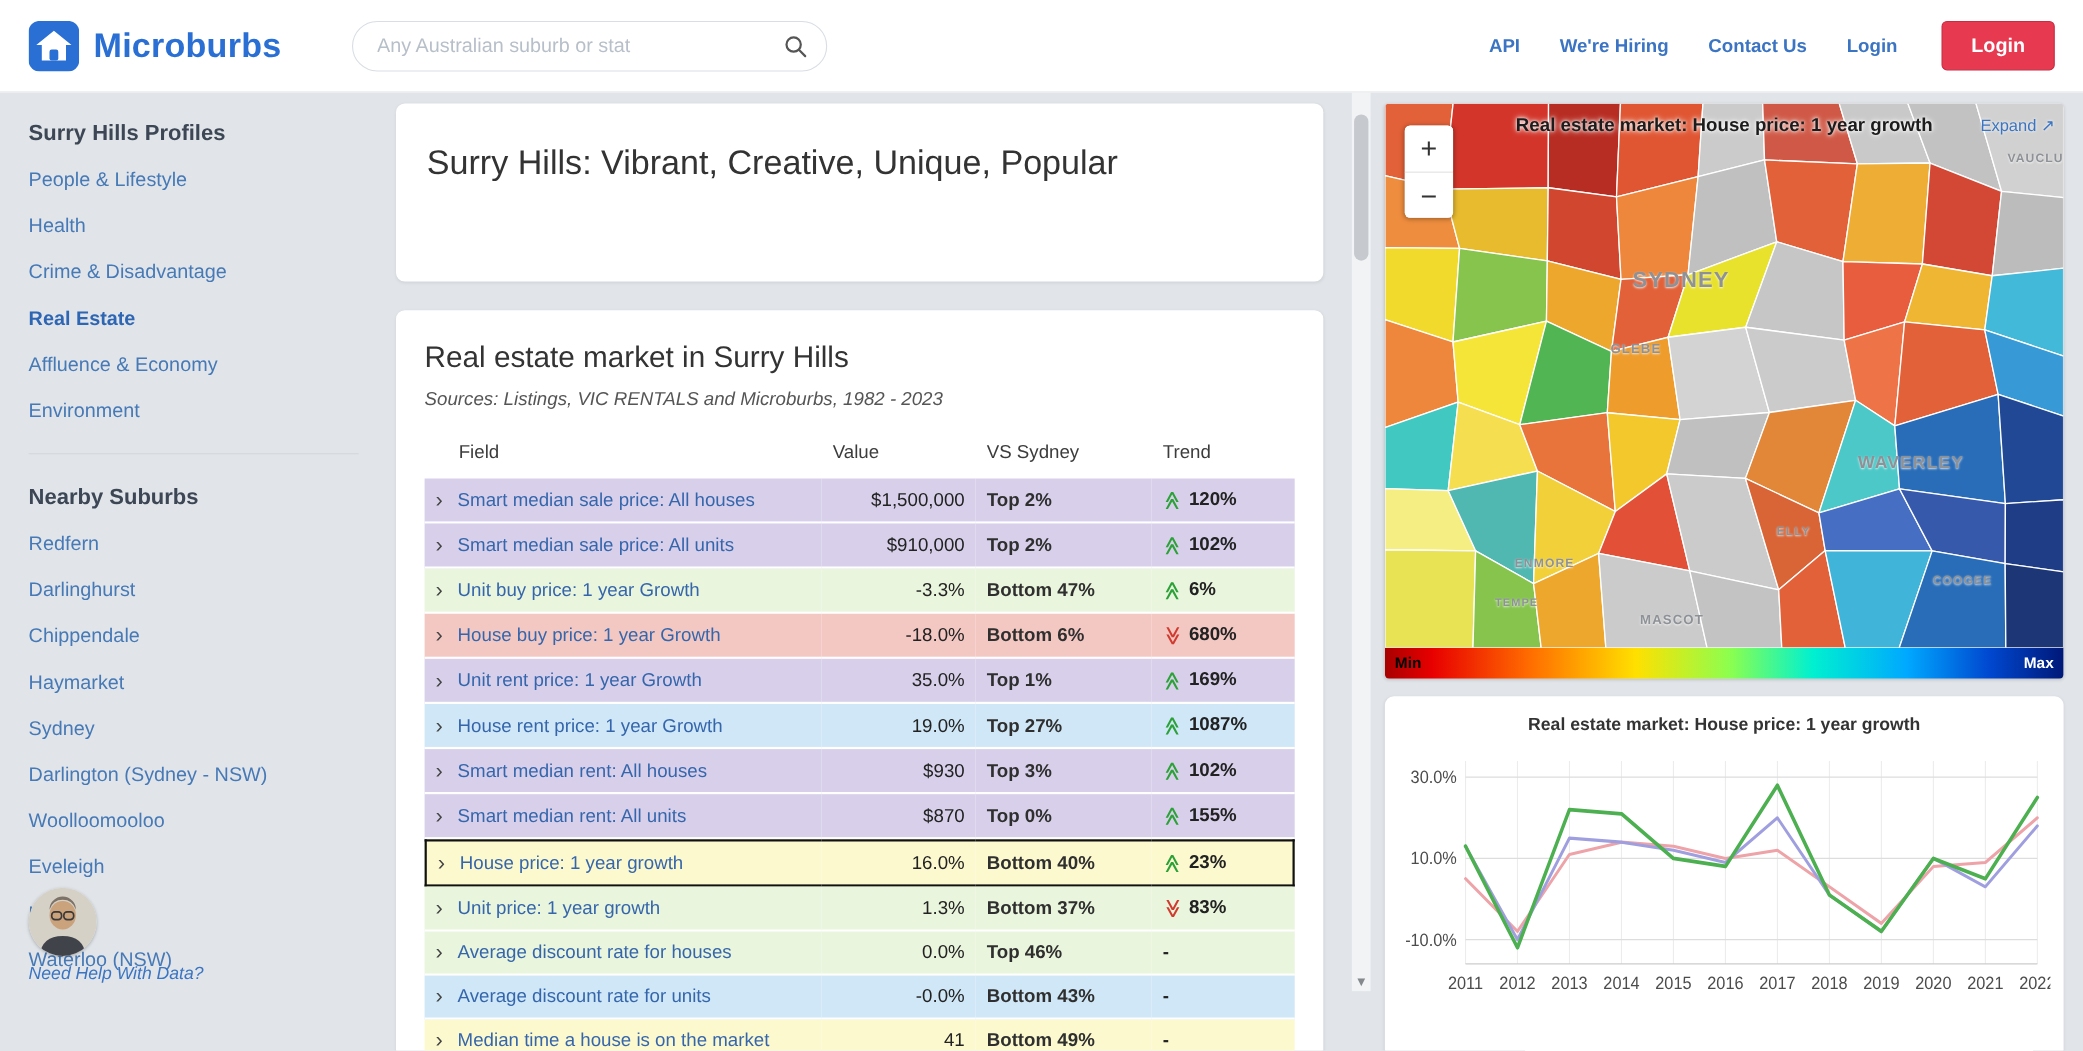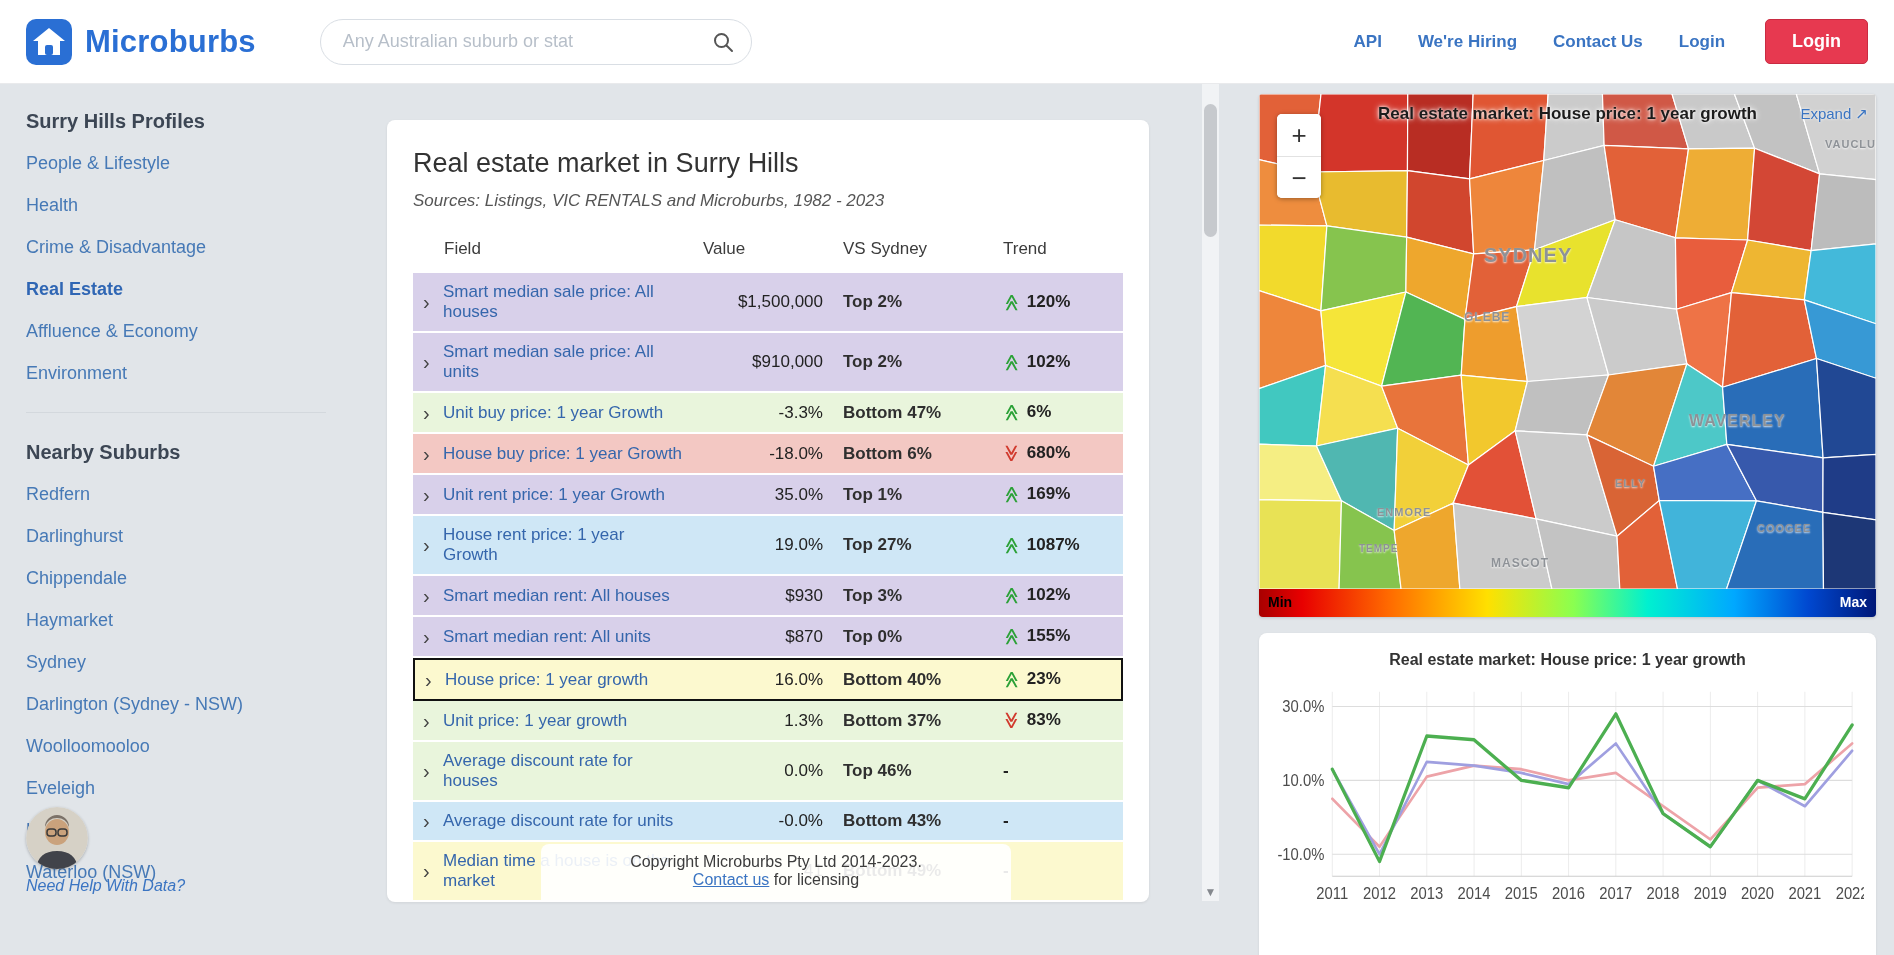--- a/index.html
+++ b/index.html
@@ -14,21 +14,21 @@
   .brand-name{font-size:31px;font-weight:700;color:var(--brand-blue,#2a6fd4);letter-spacing:.2px;}
   .search-wrap{position:relative;margin-left:64px;width:432px;}
   .search-wrap input{width:100%;height:46px;border:1px solid #d9dee4;border-radius:24px;padding:0 52px 0 22px;font-size:18px;font-family:inherit;color:#333;outline:none;background:#fff;}
   .search-wrap input::placeholder{color:#b7bfc9;}
   .search-icon{position:absolute;right:17px;top:11px;}
   nav{margin-left:auto;display:flex;align-items:center;gap:36px;}
   .nav-link{color:var(--link-blue,#3a74c2);font-size:17px;font-weight:600;}
   .login-btn{margin-left:40px;background:var(--login-red,#e73950);border:1px solid var(--login-red-border,#c92b42);color:#fff;font-size:18px;font-weight:700;font-family:inherit;padding:11px 26px;border-radius:5px;cursor:pointer;}
 
   
-  .page{display:flex;height:817px;gap:27px;}
+  .page{display:flex;height:817px;}
   aside{width:350px;padding:20px 24px 0 26px;position:relative;flex:none;}
   main{flex:1;padding:10px 26px 0 10px;position:relative;min-width:0;}
   .vscrollbar{width:17px;background:#f1f3f5;position:relative;flex:none;}
   .right-panel{width:648px;padding:10px 18px 0 13px;flex:none;}
 
   
   .side-heading{font-size:20px;font-weight:700;color:#3c4654;margin:6px 0 20px;}
   .side-list{list-style:none;}
   .side-list li{margin-bottom:21px;}
   .side-list a{color:var(--sidebar-link,#4679b6);font-size:18px;}
@@ -160,20 +160,23 @@
             <rect x="21" y="22" width="9" height="7" rx="3" fill="none" stroke="#3a3a3a" stroke-width="1.5"></rect>
             <rect x="32" y="22" width="9" height="7" rx="3" fill="none" stroke="#3a3a3a" stroke-width="1.5"></rect>
             <path d="M10 62 Q12 44 31 44 Q50 44 52 62 Z" fill="#41434a"></path>
           </svg>
       </span>
       <a class="help-link" data-interactable="true">Need Help With Data?</a>
     </div>
   </aside>
 
   <main data-interactable="false">
+    <div class="card title-card" data-interactable="false">
+      <h1 data-interactable="false">Surry Hills: Vibrant, Creative, Unique, Popular</h1>
+    </div>
     <div class="card table-card" data-interactable="false">
       <h2 data-interactable="false">Real estate market in Surry Hills</h2>
       <p class="sources" data-interactable="false">Sources: Listings, VIC RENTALS and Microburbs, 1982 - 2023</p>
       <table class="stats" data-interactable="false">
         <colgroup>
             <col class="c1">
             <col class="c2">
             <col class="c3">
             <col class="c4">
           </colgroup>
@@ -324,24 +327,20 @@
                   <span class="chev" data-interactable="true">›</span>
                   <a class="field-link" data-interactable="true">Median time a house is on the market</a>
                 </div>
               </td>
               <td class="c-value" data-interactable="false">41</td>
               <td class="c-vs" data-interactable="false">Bottom 49%</td>
               <td class="c-trend" data-interactable="false"><span>-</span></td>
             </tr>
           </tbody>
       </table>
-    </div>
-    <div class="main-footer" data-interactable="false">
-      <div data-interactable="false">Copyright Microburbs Pty Ltd 2014-2023.</div>
-      <div><a class="f-link" data-interactable="true">Contact us</a><span data-interactable="false"> for licensing</span></div>
     </div>
   </main>
 
   <div class="vscrollbar" data-interactable="true">
     <div class="scroll-thumb" data-interactable="true"></div>
     <div class="scroll-down" data-interactable="true">▼</div>
   </div>
 
   <section class="right-panel" data-interactable="false">
 

